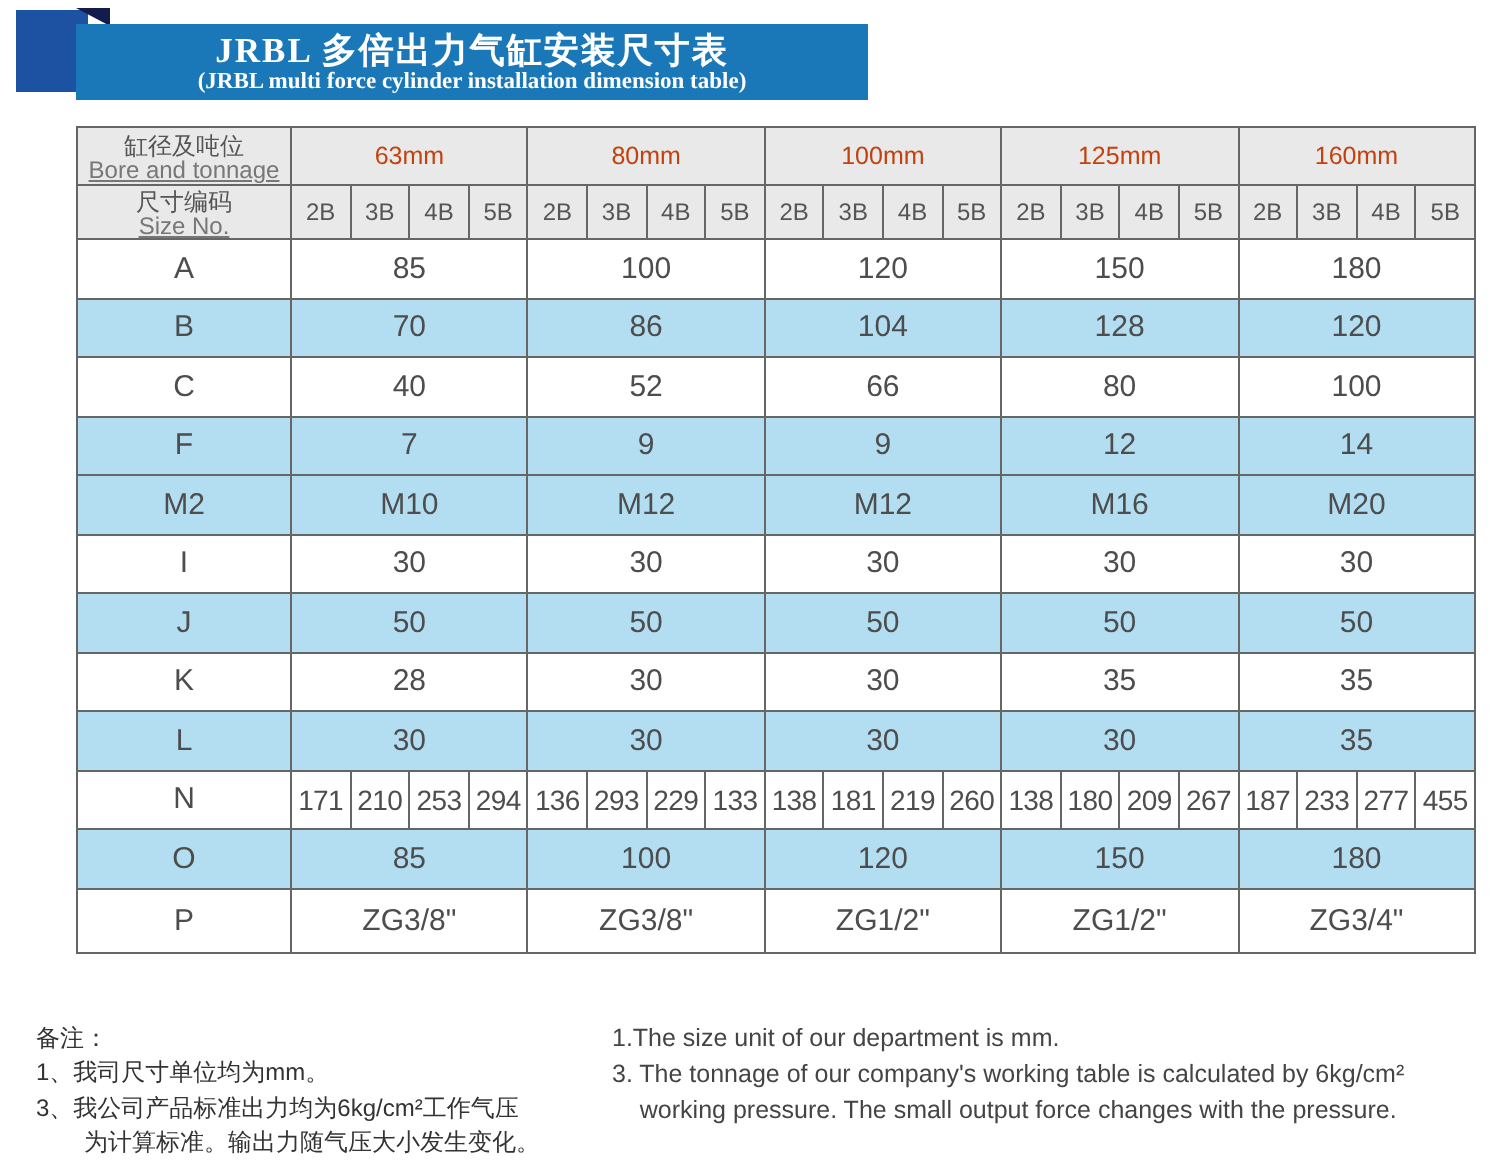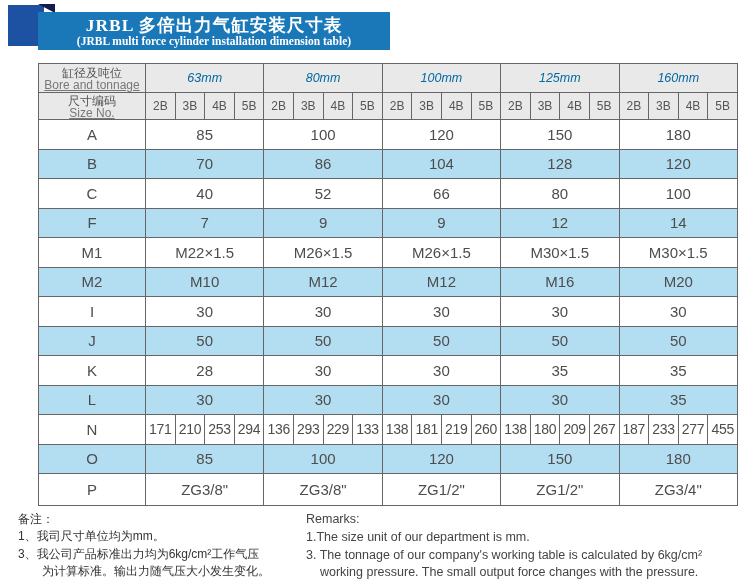--- a/index.html
+++ b/index.html
@@ -6,35 +6,35 @@
   body{
     width:750px;height:585px;background:#ffffff;position:relative;
     font-family:"Liberation Sans",sans-serif;
     -webkit-font-smoothing:antialiased;
   }
 
   
   .banner-square{position:absolute;left:8px;top:5px;width:36px;height:41px;background:#1d52a2;}
   .banner-fold{position:absolute;left:38px;top:4px;width:0;height:0;
     border-bottom:9px solid transparent;border-right:17px solid #141b4d;}
-  .banner{position:absolute;left:38px;top:12px;width:352px;height:38px;background:#1a78b8;
+  .banner{position:absolute;left:38px;top:12px;width:396px;height:38px;background:#1a78b8;
     color:#ffffff;text-align:center;font-family:"Liberation Serif",serif;}
   .banner .t1{font-size:17.5px;font-weight:bold;letter-spacing:1px;line-height:20px;margin-top:3px;}
   .banner .t2{font-size:11.5px;font-weight:bold;line-height:13px;}
 
   
   .spec-table{position:absolute;left:38px;top:63px;width:700px;
     border-collapse:collapse;table-layout:fixed;color:#4d4d4d;border:1px solid #555;}
   .spec-table col.label-col{width:107px;}
   .spec-table td,.spec-table th{border:1px solid #666;padding:0;text-align:center;
     vertical-align:middle;overflow:hidden;white-space:nowrap;}
   .spec-table thead th{background:#e9e9e9;font-weight:normal;}
   .corner-zh{font-size:12px;line-height:13px;color:#555;padding-top:1px;}
   .corner-en{font-size:12px;line-height:10px;color:#777;text-decoration:underline;}
-  th.bore{font-size:12.5px;height:28px;color:#0369a1;font-style:italic;}
+  th.bore{font-size:12.5px;height:28px;color:#c2410c;}
   th.code{font-size:12px;height:26px;color:#555;}
   .spec-table tbody td{font-size:15px;height:28.5px;background:#ffffff;}
   .spec-table tbody tr.blue td{background:#b3def2;}
   .spec-table tbody tr.n-row td{font-size:14px;letter-spacing:-0.3px;}
   .spec-table tbody tr.n-row td.rlabel{font-size:15px;letter-spacing:0;}
   .spec-table tbody tr:last-child td{height:31px;}
 
   
   .notes{position:absolute;left:18px;top:511px;width:722px;display:flex;}
   .notes-zh{width:288px;font-size:12px;color:#333;line-height:1.45;white-space:pre-wrap;}
@@ -119,28 +119,20 @@
         <td colspan="4">80</td>
         <td colspan="4">100</td>
       </tr>
       <tr class="blue">
         <td class="rlabel">F</td>
         <td colspan="4">7</td>
         <td colspan="4">9</td>
         <td colspan="4">9</td>
         <td colspan="4">12</td>
         <td colspan="4">14</td>
-      </tr>
-      <tr>
-        <td class="rlabel">M1</td>
-        <td colspan="4">M22×1.5</td>
-        <td colspan="4">M26×1.5</td>
-        <td colspan="4">M26×1.5</td>
-        <td colspan="4">M30×1.5</td>
-        <td colspan="4">M30×1.5</td>
       </tr>
       <tr class="blue">
         <td class="rlabel">M2</td>
         <td colspan="4">M10</td>
         <td colspan="4">M12</td>
         <td colspan="4">M12</td>
         <td colspan="4">M16</td>
         <td colspan="4">M20</td>
       </tr>
       <tr>
@@ -212,14 +204,14 @@
         <td colspan="4">ZG3/8"</td>
         <td colspan="4">ZG1/2"</td>
         <td colspan="4">ZG1/2"</td>
         <td colspan="4">ZG3/4"</td>
       </tr>
     </tbody>
 </table>
 
 <div class="notes">
   <div class="notes-zh" id="notes-zh"><div>备注：</div><div>1、我司尺寸单位均为mm。</div><div>3、我公司产品标准出力均为6kg/cm²工作气压</div><div>　　为计算标准。输出力随气压大小发生变化。</div></div>
-  <div class="notes-en" id="notes-en"><div>Remarks:</div><div>1.The size unit of our department is mm.</div><div>3. The tonnage of our company's working table is calculated by 6kg/cm²</div><div>    working pressure. The small output force changes with the pressure.</div></div>
+  <div class="notes-en" id="notes-en"><div>1.The size unit of our department is mm.</div><div>3. The tonnage of our company's working table is calculated by 6kg/cm²</div><div>    working pressure. The small output force changes with the pressure.</div></div>
 </div>
 
 </body></html>

